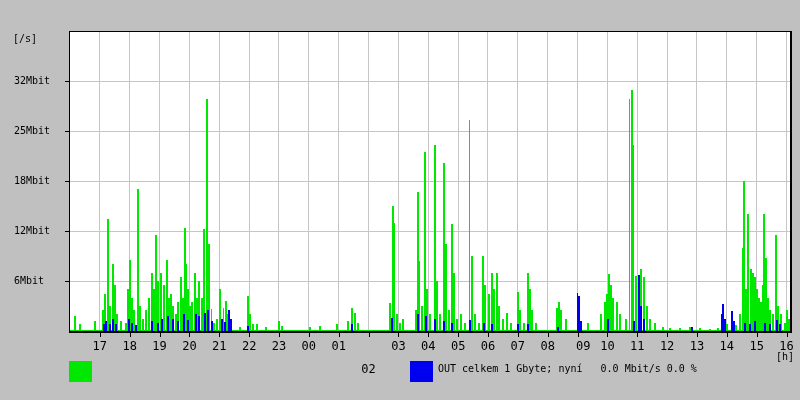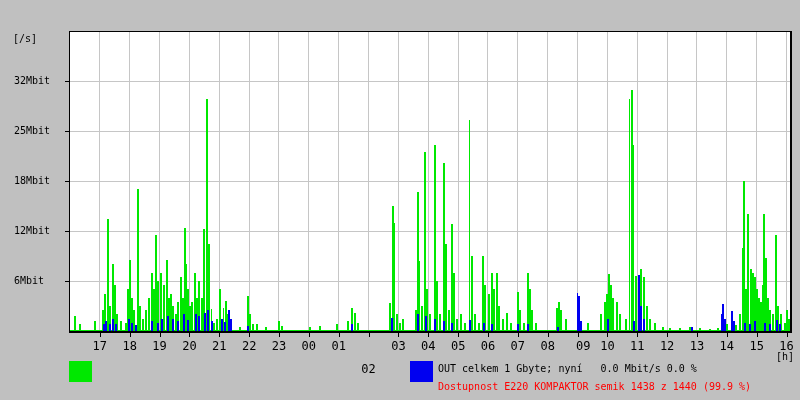--- a/index.html
+++ b/index.html
@@ -368,14 +368,13 @@
       <div class="abs x-label" style="left: 773.568px;">16</div>
     </div>
 
   <div class="abs" id="hour-unit">[h]</div>
 
   <div class="abs swatch" id="in-swatch" style="background: rgb(0, 232, 0);"></div>
 
   <div class="abs swatch" id="out-swatch" style="background: rgb(0, 0, 240);"></div>
   <div class="abs legend-text" id="out-text">OUT celkem 1 Gbyte; nyní   0.0 Mbit/s 0.0 %</div>
 
-  <div class="abs" id="availability" style="color: rgb(255, 0, 0);">Dostupnost E220 KOMPAKTOR semik 1438 z 1440 (99.9 %)</div>
 </div>
 
 </body></html>

